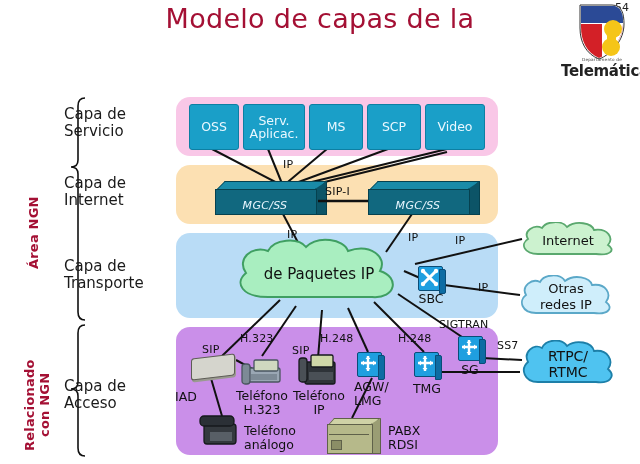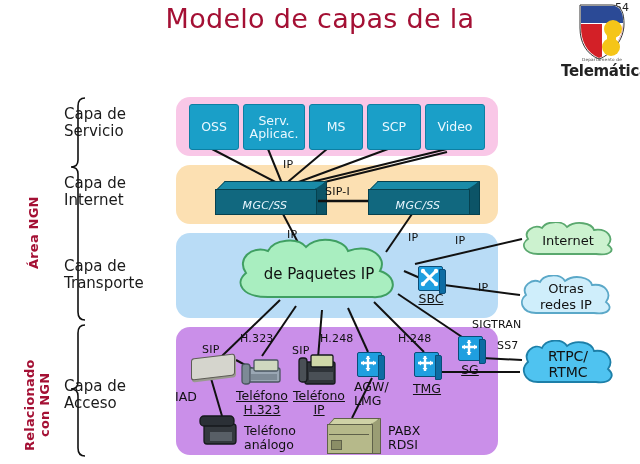--- a/index.html
+++ b/index.html
@@ -77,21 +77,21 @@
                 background:#1f9fe0;border:1.6px solid #0a4d78;border-radius:2px;}
   .netico .shade{position:absolute;left:21px;top:3px;width:5px;height:23px;
                  background:#0d6ca3;border:1.5px solid #0a4d78;border-radius:0 2px 2px 0;}
 
   
   .plab{position:absolute;font-size:11px;color:#111;
         font-family:"DejaVu Sans",sans-serif;letter-spacing:.2px;}
 
   
   .cap{position:absolute;font-size:12.5px;color:#111;line-height:14px;
-       text-align:center;text-decoration:underline;}
+       text-align:center;}
   .capl{position:absolute;font-size:12.5px;color:#111;line-height:14px;}
 
   
   .iad{position:absolute;width:42px;height:20px;background:#d5d5cd;
        border:1.3px solid #5d5d55;border-radius:3px;
        transform:skewY(-7deg);box-shadow:1px 2px 0 #9a9a90;}
   .phone{position:absolute;}
   .pabx{position:absolute;width:52px;height:34px;}
   .pabx .pf{position:absolute;left:0;top:6px;width:44px;height:28px;
             background:#b6b98a;border:1.4px solid #5f614a;}
@@ -284,21 +284,21 @@
       <div>RTPC/</div>
       <div>RTMC</div>
     </div>
   </div>
 
   <div class="plab" style="left:202px;top:343px;">SIP</div>
   <div class="plab" style="left:240px;top:332px;">H.323</div>
   <div class="plab" style="left:292px;top:344px;">SIP</div>
   <div class="plab" style="left:320px;top:332px;">H.248</div>
   <div class="plab" style="left:398px;top:332px;">H.248</div>
-  <div class="plab" style="left:463px;top:318px;padding-left:9px;">SIGTRAN</div>
+  <div class="plab" style="left:430px;top:318px;padding-left:9px;">SIGTRAN</div>
   <div class="plab" style="left:497px;top:339px;">SS7</div>
 
   <div class="iad" style="left:191px;top:356px;"></div>
   <div class="capl" style="left:175px;top:390px;">IAD</div>
 
   <div class="phone" style="left:240px;top:356px;width:44px;height:28px;">
     <svg width="46" height="30" viewBox="0 0 46 30">
       <rect x="6" y="12" width="34" height="14" rx="2" fill="#9aa7b4" stroke="#4a5560" stroke-width="1.3"></rect>
       <rect x="14" y="4" width="24" height="11" rx="1.5" fill="#cfd8c0" stroke="#4a5560" stroke-width="1.3"></rect>
       <rect x="2" y="8" width="8" height="20" rx="3" fill="#7d8a96" stroke="#4a5560" stroke-width="1.3"></rect>

